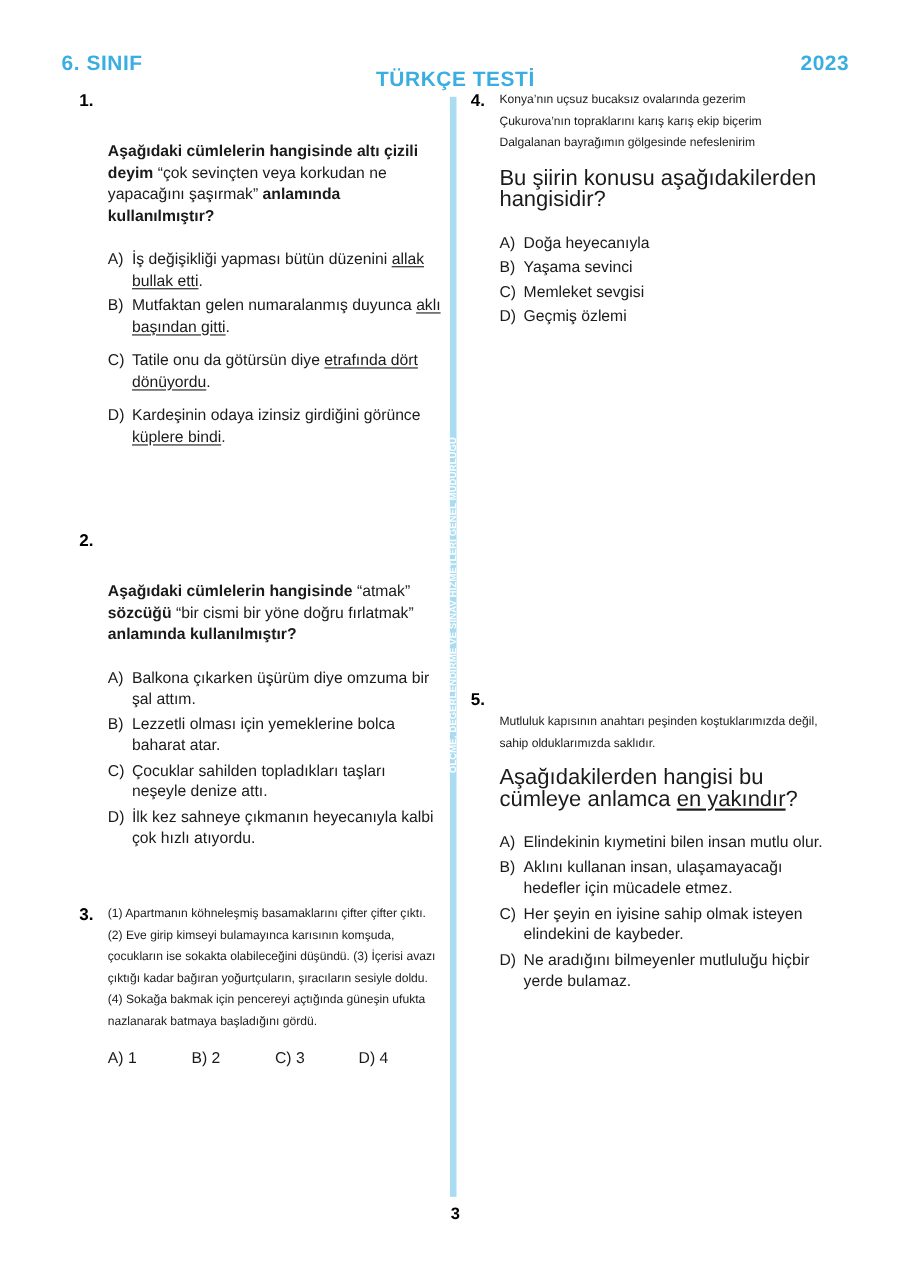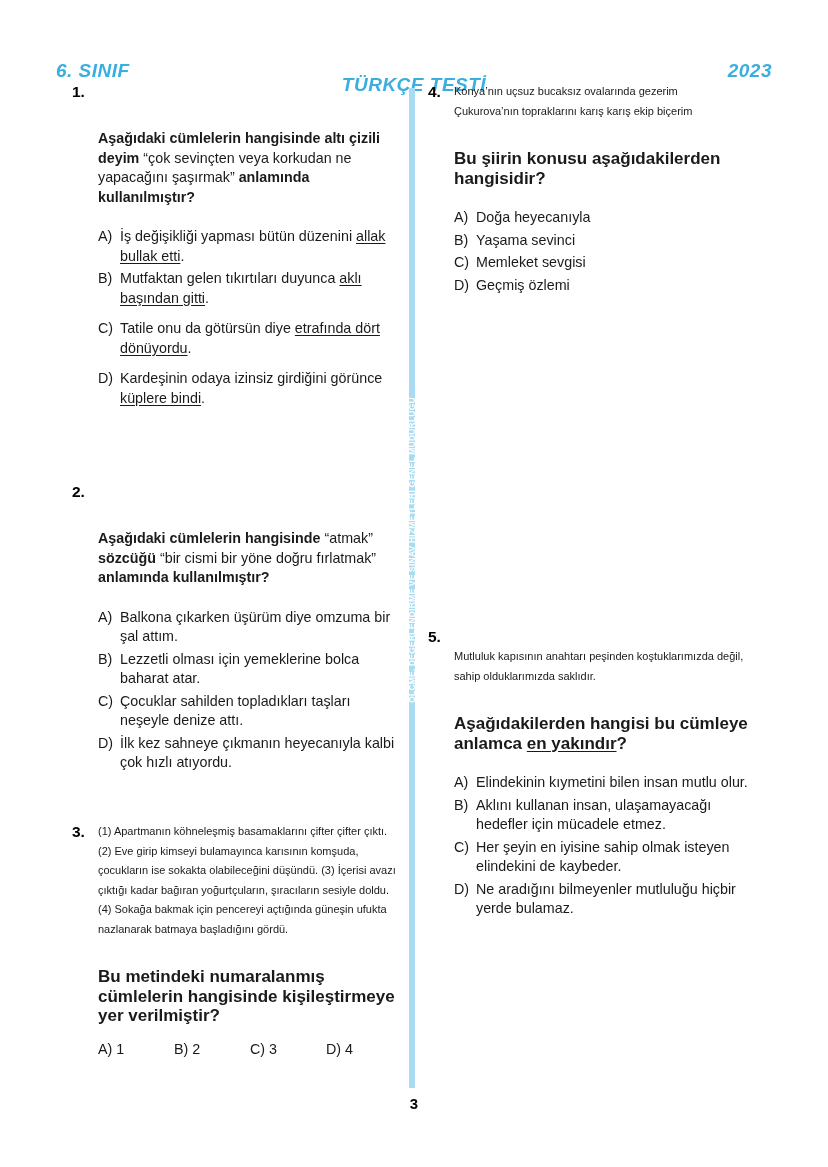--- a/index.html
+++ b/index.html
@@ -19,32 +19,31 @@
   .page {
     position: absolute;
     inset: 0;
     width: 828px;
     height: 1167px;
   }
 
   
   .header {
     position: absolute;
-    top: 56px;
+    top: 44px;
     left: 56px;
     width: 716px;
     height: 30px;
     display: flex;
     align-items: center;
     justify-content: space-between;
     color: #3AAEE0;
     font-weight: bold;
     font-size: 19px;
     letter-spacing: 0.5px;
-    font-style: italic;
   }
   .header .grade { flex: 0 0 auto; }
   .header .test-name {
     flex: 0 0 auto;
     position: absolute;
     left: 50%;
     transform: translateX(-50%);
     white-space: nowrap;
     margin-top: 28px;
   }
@@ -110,24 +109,24 @@
     flex: 1 1 auto;
     font-size: 14.3px;
     line-height: 19.5px;
     margin-top: 47px;
   }
   .q-stem {
     font-size: 11px;
     line-height: 19.5px;
   }
   .q-prompt {
-    font-weight: bold;
-    font-size: 17px;
-    line-height: 19.5px;
-    margin-top: 28px;
+    font-weight: normal;
+    font-size: 20px;
+    line-height: 19.5px;
+    margin-top: 12px;
   }
   b { font-weight: bold; }
   .u { text-decoration: underline; text-underline-offset: 2px; }
 
   
   .opts {
     margin-top: 20px;
     padding-left: 26px;
   }
   .opt {
@@ -200,21 +199,21 @@
           <b>anlamında kullanılmıştır?</b>
         </div>
       </div>
       <div class="opts">
         <div class="opt">
           <span class="opt-letter">A)</span>
           <span class="opt-text"><span>İş değişikliği yapması bütün düzenini </span><span class="u">allak bullak etti</span><span>.</span></span>
         </div>
         <div class="opt spaced">
           <span class="opt-letter">B)</span>
-          <span class="opt-text"><span>Mutfaktan gelen tıkırtıları duyunca </span><span class="u">aklı başından gitti</span><span>.</span></span>
+          <span class="opt-text"><span>Mutfaktan gelen numaralanmış duyunca </span><span class="u">aklı başından gitti</span><span>.</span></span>
         </div>
         <div class="opt spaced">
           <span class="opt-letter">C)</span>
           <span class="opt-text"><span>Tatile onu da götürsün diye </span><span class="u">etrafında dört dönüyordu</span><span>.</span></span>
         </div>
         <div class="opt spaced">
           <span class="opt-letter">D)</span>
           <span class="opt-text"><span>Kardeşinin odaya izinsiz girdiğini görünce </span><span class="u">küplere bindi</span><span>.</span></span>
         </div>
       </div>
@@ -249,41 +248,39 @@
           <span class="opt-text">İlk kez sahneye çıkmanın heyecanıyla kalbi çok hızlı atıyordu.</span>
         </div>
       </div>
     </div>
 
     <div class="q" id="q3">
       <div class="q-head">
         <div class="q-num">3.</div>
         <div class="q-stem" style="flex:1 1 auto;">(1) Apartmanın köhneleşmiş basamaklarını çifter çifter çıktı. (2) Eve girip kimseyi bulamayınca karısının komşuda, çocukların ise sokakta olabileceğini düşündü. (3) İçerisi avazı çıktığı kadar bağıran yoğurtçuların, şıracıların sesiyle doldu. (4) Sokağa bakmak için pencereyi açtığında güneşin ufukta nazlanarak batmaya başladığını gördü.</div>
       </div>
-      <div style="padding-left:26px;">
-        <div class="q-prompt">Bu metindeki numaralanmış cümlelerin hangisinde kişileştirmeye yer verilmiştir?</div>
-      </div>
       <div class="opts-row">
         <span class="opt-inline">A) 1</span>
         <span class="opt-inline">B) 2</span>
         <span class="opt-inline">C) 3</span>
         <span class="opt-inline">D) 4</span>
       </div>
     </div>
 
   </div>
 
   <div class="col col-right">
 
     <div class="q" id="q4">
       <div class="q-head">
         <div class="q-num">4.</div>
         <div class="q-stem" style="flex:1 1 auto;">
           <div>Konya’nın uçsuz bucaksız ovalarında gezerim</div>
           <div>Çukurova’nın topraklarını karış karış ekip biçerim</div>
+          <div>Dalgalanan bayrağımın gölgesinde nefeslenirim</div>
         </div>
       </div>
       <div style="padding-left:26px;">
         <div class="q-prompt">Bu şiirin konusu aşağıdakilerden hangisidir?</div>
       </div>
       <div class="opts">
         <div class="opt">
           <span class="opt-letter">A)</span>
           <span class="opt-text">Doğa heyecanıyla</span>
         </div>

